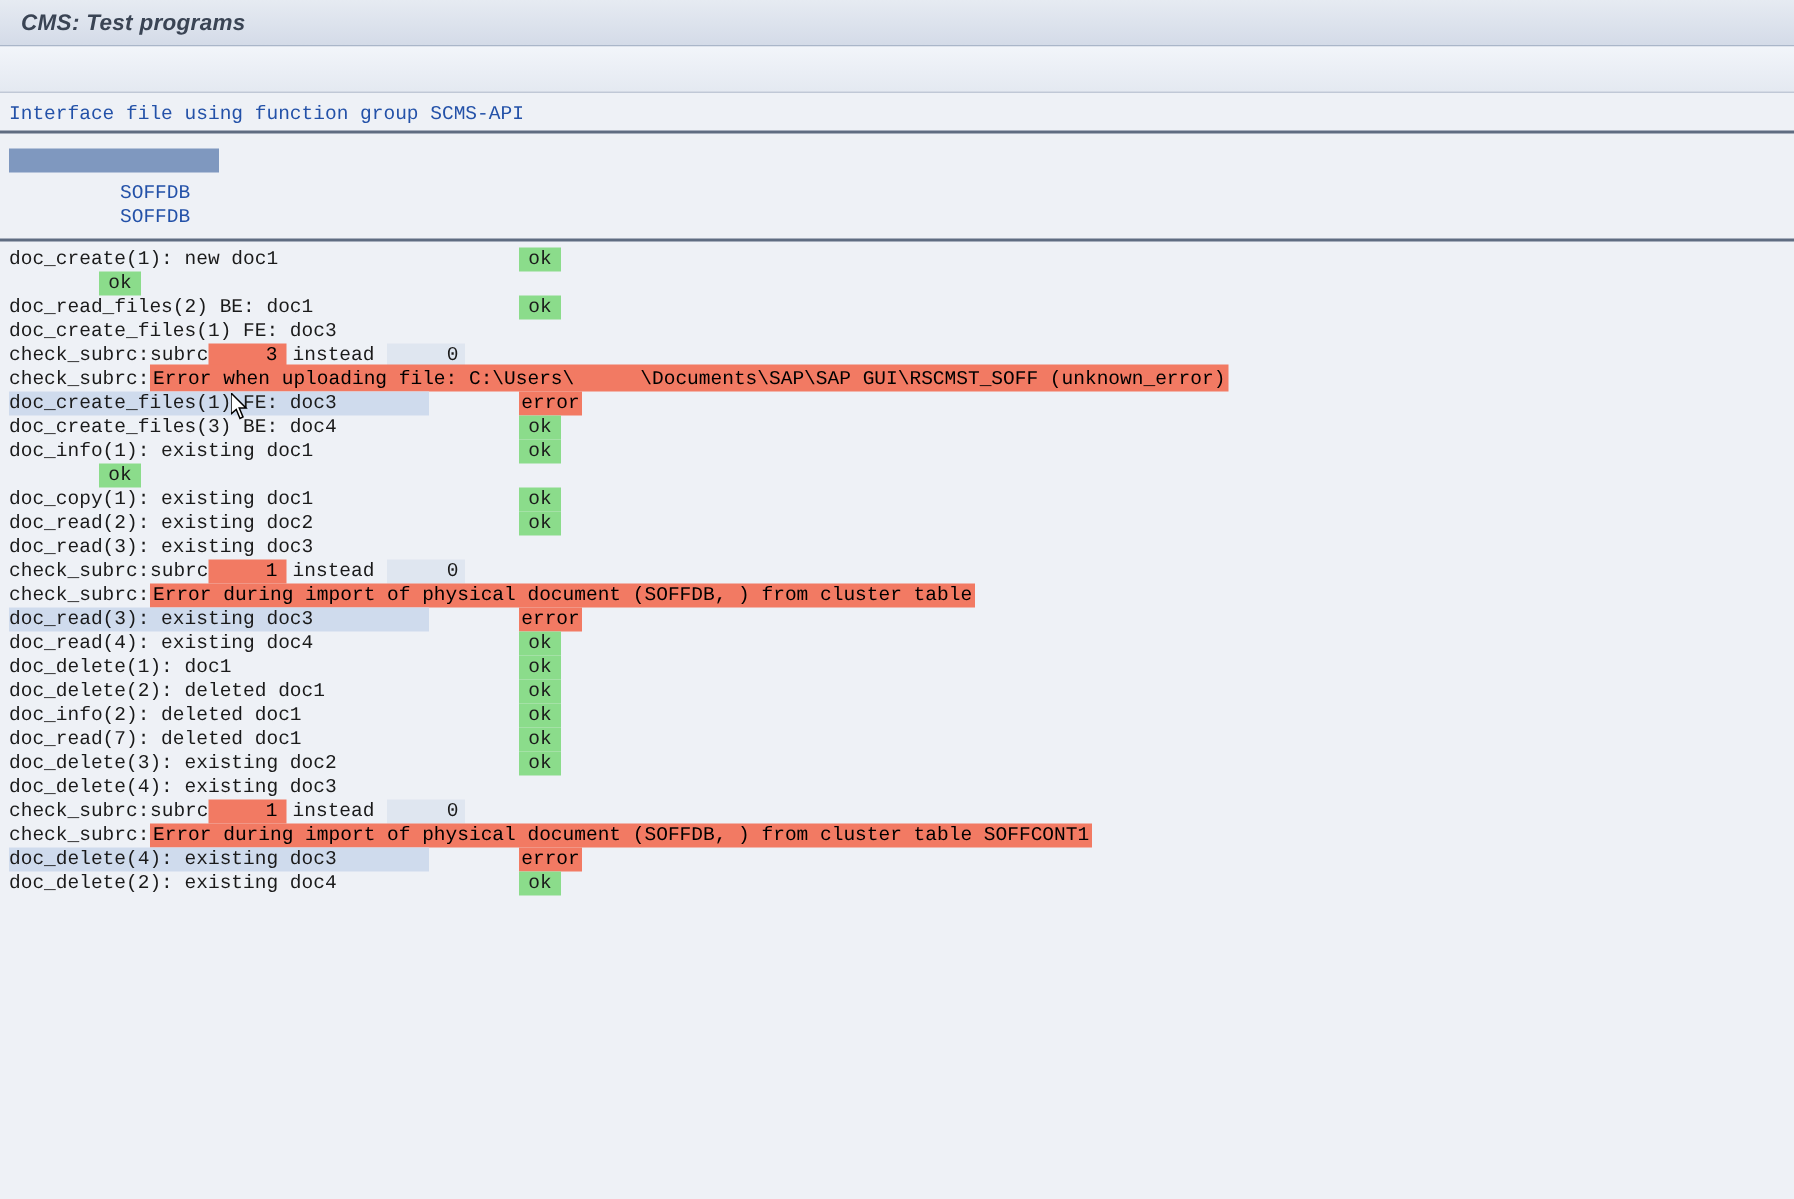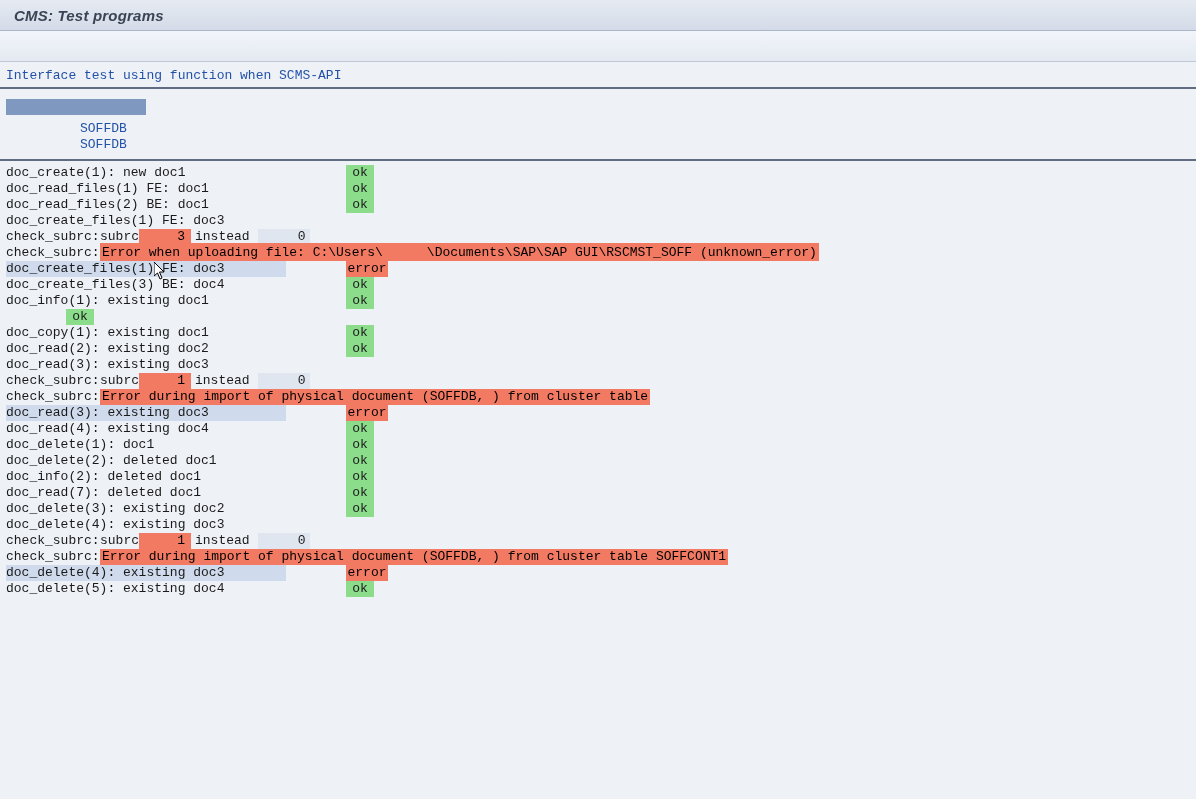--- a/index.html
+++ b/index.html
@@ -148,39 +148,38 @@
   .cursor svg { display:block; }
 </style>
 </head>
 <body>
 
 <div class="window">
   <div class="titlebar">
     <span class="title">CMS: Test programs</span>
   </div>
   <div class="toolbar-area"></div>
-  <div class="subtitle-bar">Interface test using function when SCMS-API</div>
+  <div class="subtitle-bar">Interface file using function group SCMS-API</div>
   <hr class="divider">
   <div class="info-block">
     <span class="selected-highlight"></span>
     <div class="info-line">SOFFDB</div>
     <div class="info-line">SOFFDB</div>
   </div>
   <hr class="divider" style="border-top:2px solid #5f6c81; margin-top:6px;">
   <div class="log" id="log">
       <div class="row">
         <div class="label">doc_create(1): new doc1</div>
         <div class="gap-status"></div>
         <div class="status ok">ok</div>
         <div class="gap-block"></div>
         <div class="block"></div>
         <div class="fill"></div>
       </div>
       <div class="row">
-        <div class="label">doc_read_files(1) FE: doc1</div>
         <div class="gap-status"></div>
         <div class="status ok">ok</div>
         <div class="gap-block"></div>
         <div class="block"></div>
         <div class="fill"></div>
       </div>
       <div class="row">
         <div class="label">doc_read_files(2) BE: doc1</div>
         <div class="gap-status"></div>
         <div class="status ok">ok</div>
@@ -356,21 +355,21 @@
       </div>
       <div class="row">
         <div class="label highlight">doc_delete(4): existing doc3</div>
         <div class="gap-status"></div>
         <div class="status error" style="width: 42px;">error</div>
         <div class="gap-block"></div>
         <div style="width: 82px;"></div>
         <div class="fill"></div>
       </div>
       <div class="row">
-        <div class="label">doc_delete(5): existing doc4</div>
+        <div class="label">doc_delete(2): existing doc4</div>
         <div class="gap-status"></div>
         <div class="status ok">ok</div>
         <div class="gap-block" style="width: 60px;"></div>
         <div class="block"></div>
         <div class="fill"></div>
       </div>
     </div>
 </div>
 
 <div class="cursor" id="cursor" style="left: 154px; top: 262px;">

